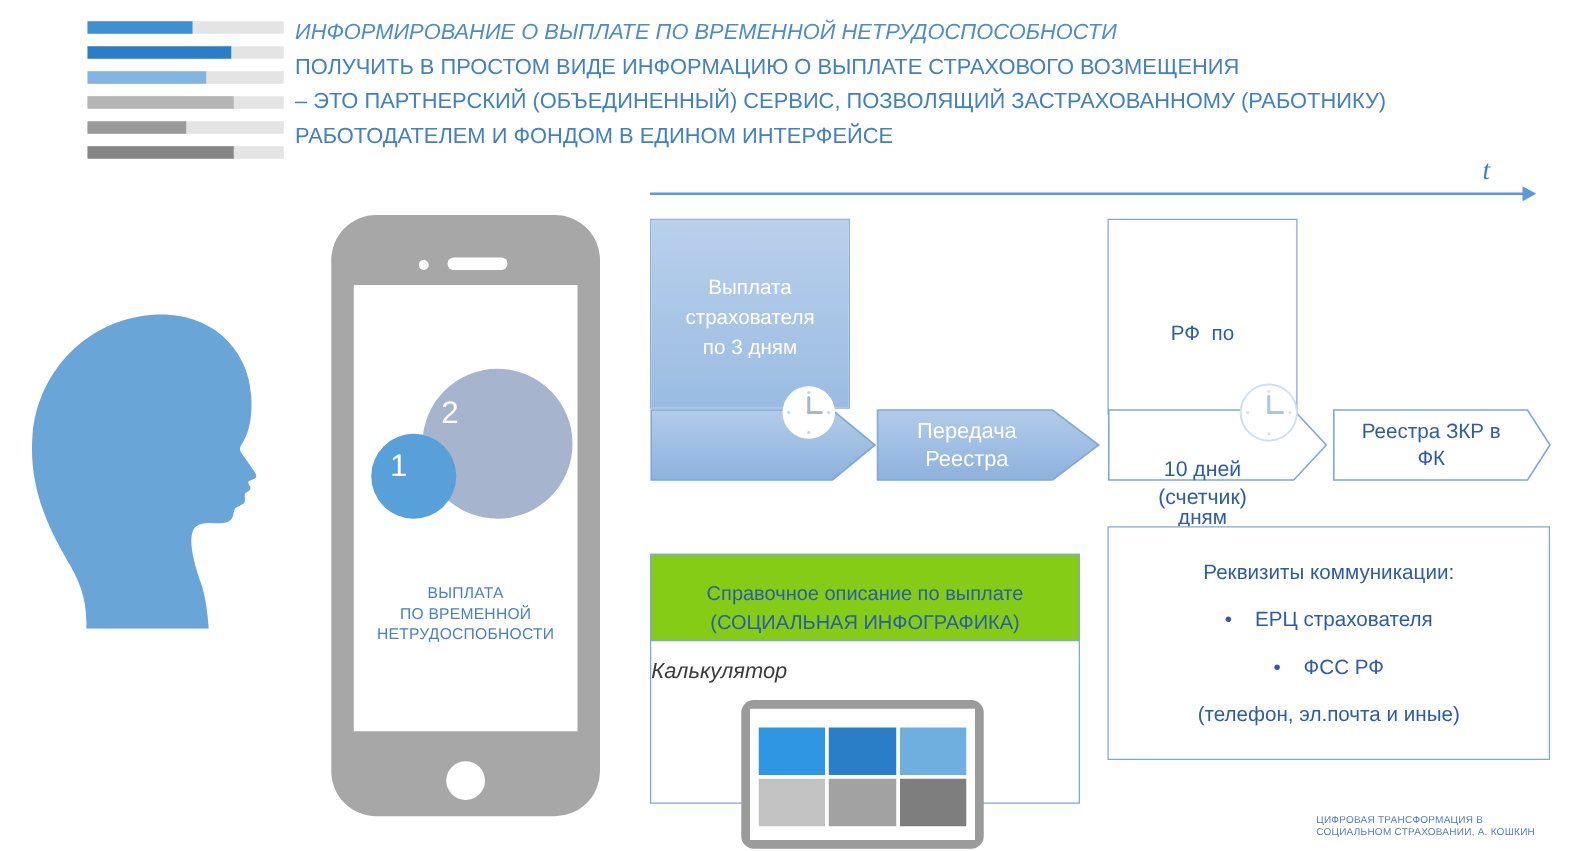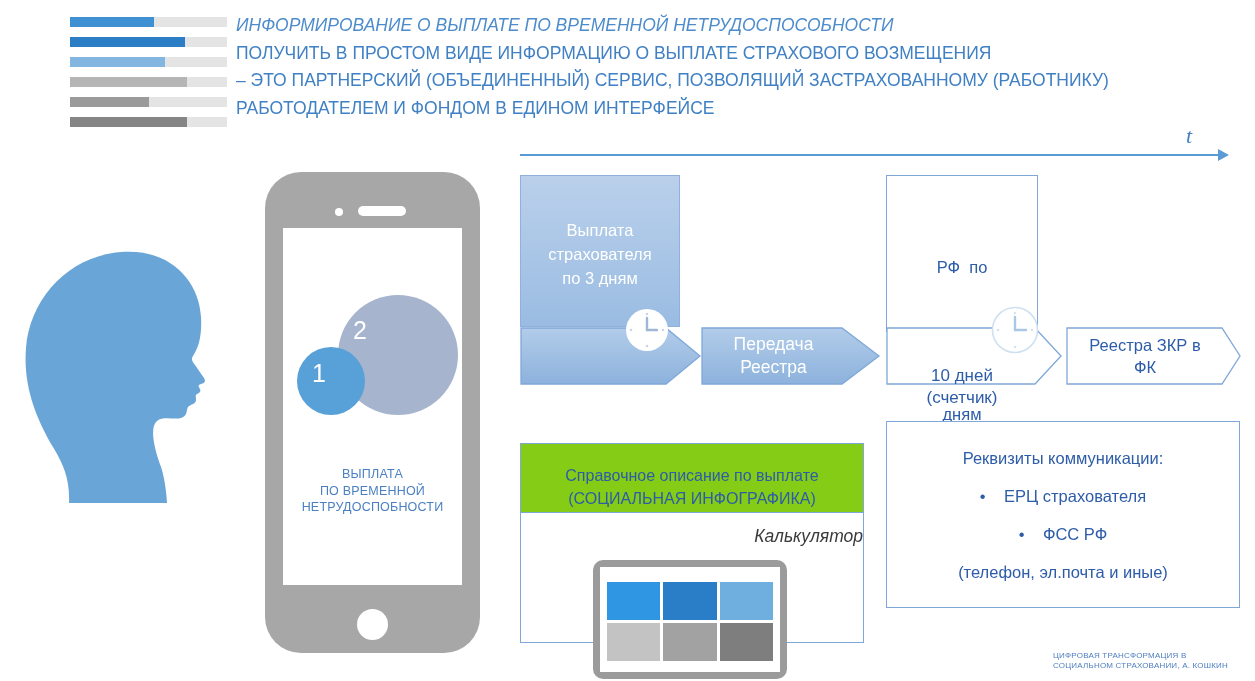--- a/index.html
+++ b/index.html
@@ -71,21 +71,21 @@
   .clock-1 { left:625px; top:308px; }
   .clock-2 { left:991px; top:306px; }
 
   
   .info-box { position:absolute; left:520px; top:422px; width:344px; height:88px;
               box-sizing:border-box; border:1px solid #7fa8d8; background:#84cc16;
               display:flex; flex-direction:column; align-items:center; justify-content:center;
               color:#2d5ca8; font-size:16px; line-height:23px; text-align:center;margin-top:21px; }
   .calc-box { position:absolute; left:520px; top:512px; width:344px; height:131px;
               box-sizing:border-box; border:1px solid #7fa8d8; background:#ffffff; }
-  .calc-title { margin-top:13px; text-align:right; color:#3b3b3b; font-style:italic;
+  .calc-title { margin-top:13px; text-align:left; color:#3b3b3b; font-style:italic;
                 font-size:17.5px; }
   .calculator { position:absolute; left:593px; top:560px; width:194px; height:119px;
                 box-sizing:border-box; background:#9b9b9b; border-radius:10px; padding:7px; }
   .calc-screen { width:100%; height:100%; box-sizing:border-box; background:#ffffff;
                  padding:15px 7px 9px 7px; }
   .calc-grid { display:grid; grid-template-columns:repeat(3,1fr); grid-auto-rows:38px; gap:3px; }
   .calc-tile { display:block; }
   .req-box { position:absolute; left:886px; top:421px; width:354px; height:187px;
              box-sizing:border-box; border:1px solid #7fa8d8; background:#ffffff;
              display:flex; flex-direction:column; align-items:center; justify-content:center;

